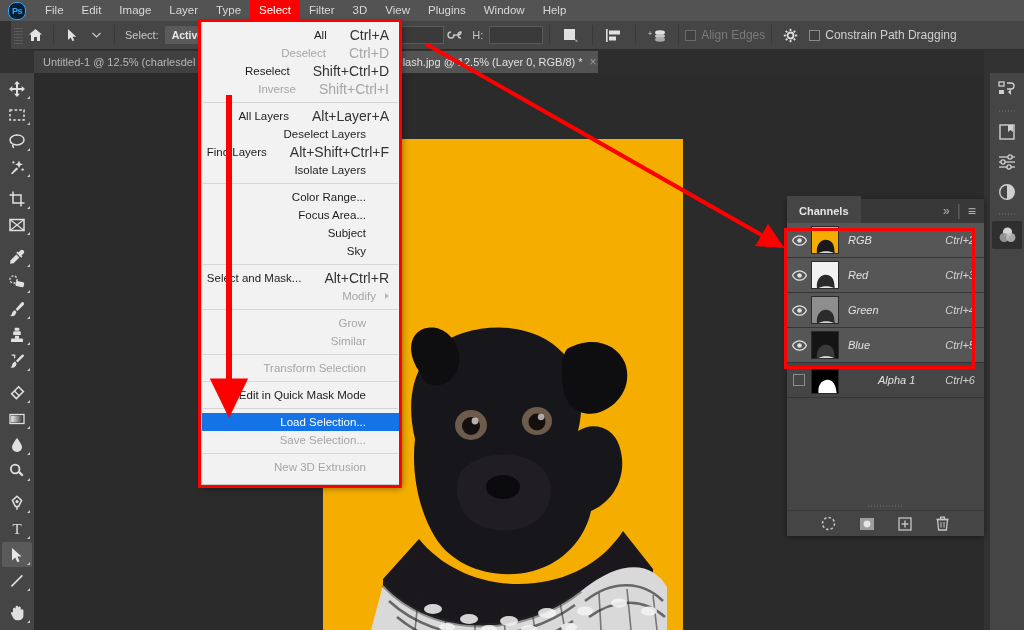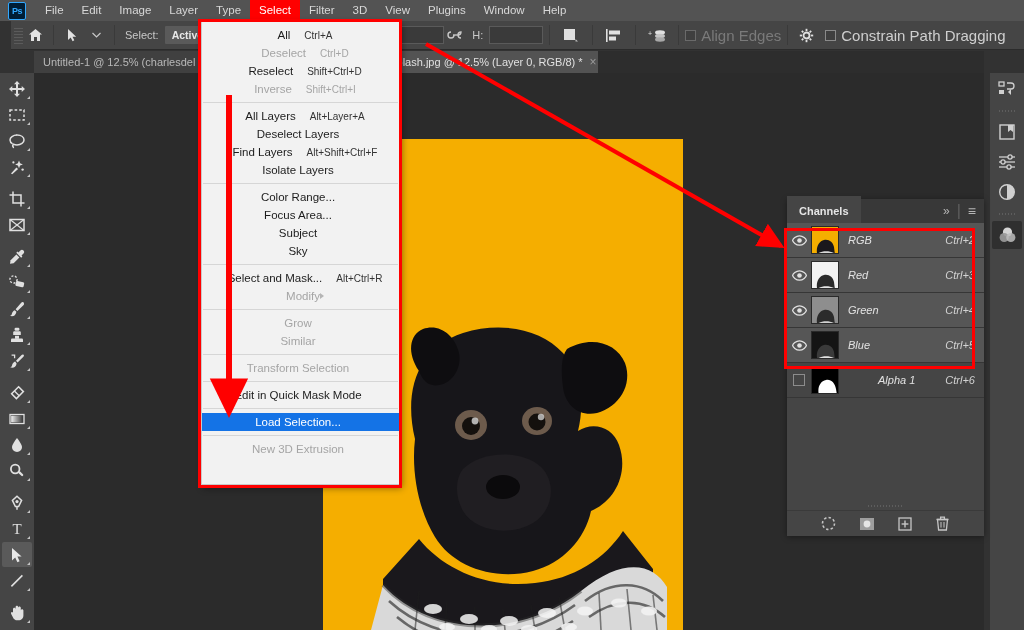--- a/index.html
+++ b/index.html
@@ -12,21 +12,21 @@
   }
   #app { position: relative; width: 1024px; height: 630px; }
 
   
   .menubar {
     position: absolute; left: 0; top: 0; width: 1024px; height: 21px;
     background: #535353; display: flex; align-items: center;
   }
   .ps-logo {
     width: 18px; height: 18px; margin-left: 8px; margin-right: 10px;
-    background: #001e36; border: 1px solid #31a8ff; border-radius: 2px;
+    background: #001e36; border: 1px solid #31a8ff; border-radius: 8px;
     color: #31a8ff; font-size: 9px; font-weight: bold;
     display: flex; align-items: center; justify-content: center;
     letter-spacing: -0.5px;
   }
   .menu-item {
     color: #d8d8d8; font-size: 11.5px; padding: 3px 9px 4px 9px;
     white-space: nowrap; line-height: 14px;
   }
   .menu-item.active { background: #ff0000; color: #ffffff; }
 
@@ -55,21 +55,21 @@
   }
   .opt-pill {
     background: #5a5a5a; color: #e8e8e8; font-size: 10.5px; font-weight: bold;
     height: 18px; padding: 0 7px; display: flex; align-items: center;
     border-radius: 1px;
   }
   .opt-check {
     width: 11px; height: 11px; border: 1px solid #8a8a8a; background: #3f3f3f;
     display: inline-block; margin-right: 5px; vertical-align: middle;
   }
-  .opt-check-wrap { display: flex; align-items: center; color: #cfcfcf; font-size: 15px; }
+  .opt-check-wrap { display: flex; align-items: center; color: #cfcfcf; font-size: 12px; }
   .opt-check-wrap.dim { color: #7a7a7a; }
   .opt-check-wrap.dim .opt-check { border-color: #6a6a6a; }
 
   
   .tabbar {
     position: absolute; left: 34px; top: 51px; width: 950px; height: 22px;
     background: #2d2d2d; display: flex; align-items: stretch;
   }
   .doc-tab {
     display: flex; align-items: center; gap: 7px;
@@ -129,25 +129,25 @@
   .pug { position: absolute; left: 0; top: 0; width: 100%; height: 100%; }
 
   
   .dropdown {
     position: absolute; left: 201px; top: 21px; width: 199px; height: 464px;
     background: #f2f2f2; border: 1px solid #c9c9c9;
     box-shadow: 2px 3px 7px rgba(0,0,0,.45);
     padding: 4px 0; font-size: 11.5px; color: #1c1c1c;
   }
   .dd-item {
-    display: flex; align-items: center; justify-content: center;
-    height: 18px; padding: 0 10px 0 19px; white-space: nowrap;
+    display: flex; align-items: center; justify-content: flex-end;
+    height: 18px; padding: 0 10px 0 19px; white-space: nowrap; gap: 9px;
   }
   .dd-item .lbl { line-height: 18px; }
-  .dd-item .key { color: #333; font-size: 10px; margin-left: 14px; }
+  .dd-item .key { color: #333; font-size: 14px; margin-left: 14px; }
   .dd-item.disabled .lbl, .dd-item.disabled .key { color: #a5a5a5; }
   .dd-item.sel { background: #1473e6; }
   .dd-item.sel .lbl, .dd-item.sel .key { color: #ffffff; }
   .dd-sep { height: 1px; background: #d6d6d6; margin: 4px 1px; }
   .dd-arrow {
     width: 0; height: 0; border-top: 3.5px solid transparent;
     border-bottom: 3.5px solid transparent; border-left: 4.5px solid #9a9a9a;
   }
   .dd-item.disabled .dd-arrow { border-left-color: #b5b5b5; }
 
@@ -680,20 +680,24 @@
         <span class="key"></span>
       </div>
       <div class="dd-sep"></div>
       <div class="dd-item">
         <span class="lbl">Edit in Quick Mask Mode</span>
         <span class="key"></span>
       </div>
       <div class="dd-sep"></div>
       <div class="dd-item sel">
         <span class="lbl">Load Selection...</span>
+        <span class="key"></span>
+      </div>
+      <div class="dd-item disabled">
+        <span class="lbl">Save Selection...</span>
         <span class="key"></span>
       </div>
       <div class="dd-sep"></div>
       <div class="dd-item disabled">
         <span class="lbl">New 3D Extrusion</span>
         <span class="key"></span>
       </div>
     </div>
 
   <div class="channels">

